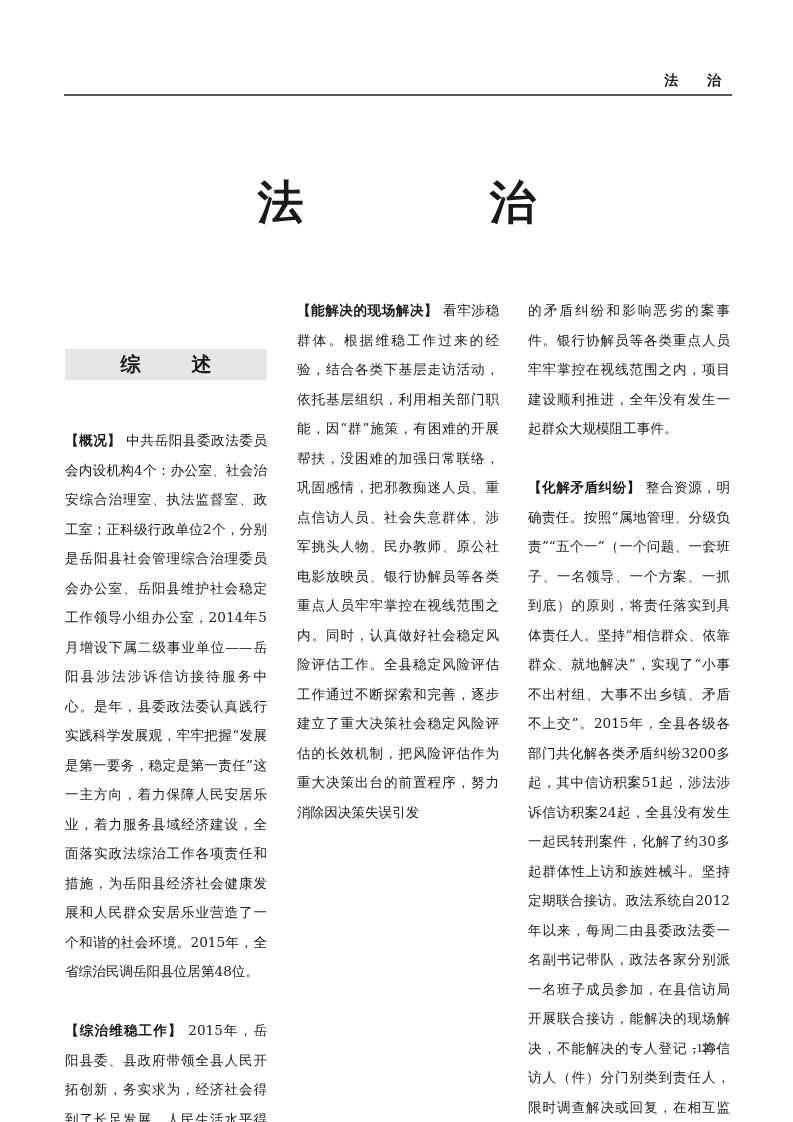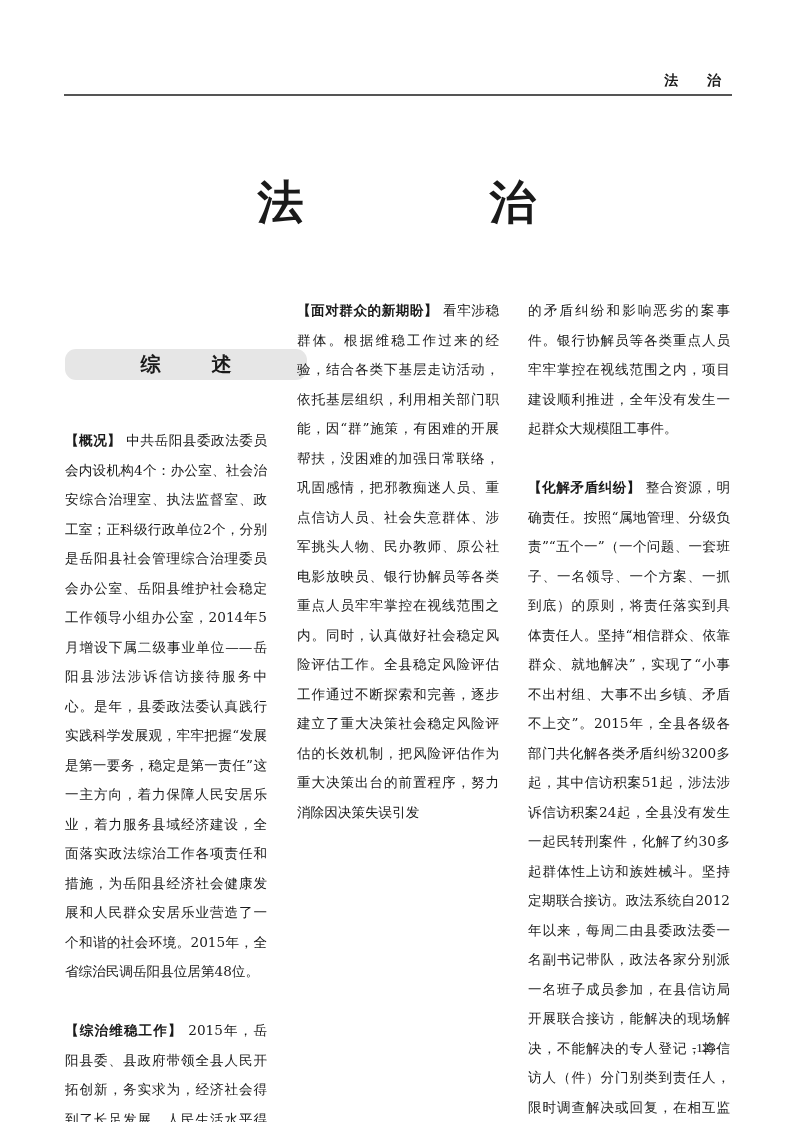--- a/index.html
+++ b/index.html
@@ -3,23 +3,23 @@
 <meta charset="utf-8">
 <style>
   html, body { margin: 0; padding: 0; background: #ffffff; }
   body { width: 793px; height: 1122px; position: relative; overflow: hidden;
          font-family: "DejaVu Serif", "Liberation Serif", serif; color: #1a1a1a; }
   .running-head { position: absolute; top: 72px; right: 60px; font-size: 14px; font-weight: bold;
                   letter-spacing: 12px; font-family: "DejaVu Sans", sans-serif; }
   .rule { position: absolute; top: 94px; left: 64px; width: 668px; height: 2px; background: #555; }
   .chapter-title { position: absolute; top: 172px; left: 0; width: 793px; text-align: center;
                    font-size: 46px; font-weight: bold; letter-spacing: 85px; text-indent: 85px; }
-  .section-bar { position: absolute; top: 349px; left: 65px; width: 242px; height: 31px;
+  .section-bar { position: absolute; top: 349px; left: 65px; width: 202px; height: 31px;
                  background: #e6e6e6; text-align: center; line-height: 31px; font-size: 20px;
-                 font-weight: bold; letter-spacing: 22px; text-indent: 22px; border-radius: 11px; }
+                 font-weight: bold; letter-spacing: 22px; text-indent: 22px; }
   .col { position: absolute; width: 202px; font-size: 13.6px; line-height: 29.5px;
          text-align: justify; text-justify: inter-character; }
   .col p { margin: 0; }
   .col p + p { margin-top: 29.5px; }
   .col1 { left: 65px; top: 426px; }
   .col2 { left: 297px; top: 296px; }
   .col3 { left: 528px; top: 296px; }
   .tag { font-weight: bold; font-family: Liberation Serif, serif; margin-top: 28px; }
   .page-num { position: absolute; top: 1040px; left: 692px; font-size: 13px;
               font-family: "Liberation Serif", serif; }
@@ -33,21 +33,21 @@
 <div class="chapter-title">法 治</div>
 
 <div class="section-bar">综 述</div>
 
 <div class="col col1">
   <p><span class="tag">【概况】</span><span> 中共岳阳县委政法委员会内设机构4个：办公室、社会治安综合治理室、执法监督室、政工室；正科级行政单位2个，分别是岳阳县社会管理综合治理委员会办公室、岳阳县维护社会稳定工作领导小组办公室，2014年5月增设下属二级事业单位——岳阳县涉法涉诉信访接待服务中心。是年，县委政法委认真践行实践科学发展观，牢牢把握“发展是第一要务，稳定是第一责任”这一主方向，着力保障人民安居乐业，着力服务县域经济建设，全面落实政法综治工作各项责任和措施，为岳阳县经济社会健康发展和人民群众安居乐业营造了一个和谐的社会环境。2015年，全省综治民调岳阳县位居第48位。</span></p>
   <p><span class="tag">【综治维稳工作】</span><span> 2015年，岳阳县委、县政府带领全县人民开拓创新，务实求为，经济社会得到了长足发展，人民生活水平得到大幅提高。在经济快速发展的同时，</span></p>
 </div>
 
 <div class="col col2">
-  <p><span class="tag">【面对群众的新期盼】</span><span> 看牢涉稳群体。根据维稳工作过来的经验，结合各类下基层走访活动，依托基层组织，利用相关部门职能，因“群”施策，有困难的开展帮扶，没困难的加强日常联络，巩固感情，把邪教痴迷人员、重点信访人员、社会失意群体、涉军挑头人物、民办教师、原公社电影放映员、银行协解员等各类重点人员牢牢掌控在视线范围之内。同时，认真做好社会稳定风险评估工作。全县稳定风险评估工作通过不断探索和完善，逐步建立了重大决策社会稳定风险评估的长效机制，把风险评估作为重大决策出台的前置程序，努力消除因决策失误引发</span></p>
+  <p><span class="tag">【能解决的现场解决】</span><span> 看牢涉稳群体。根据维稳工作过来的经验，结合各类下基层走访活动，依托基层组织，利用相关部门职能，因“群”施策，有困难的开展帮扶，没困难的加强日常联络，巩固感情，把邪教痴迷人员、重点信访人员、社会失意群体、涉军挑头人物、民办教师、原公社电影放映员、银行协解员等各类重点人员牢牢掌控在视线范围之内。同时，认真做好社会稳定风险评估工作。全县稳定风险评估工作通过不断探索和完善，逐步建立了重大决策社会稳定风险评估的长效机制，把风险评估作为重大决策出台的前置程序，努力消除因决策失误引发</span></p>
 </div>
 
 <div class="col col3">
   <p><span class="tag"></span><span>的矛盾纠纷和影响恶劣的案事件。银行协解员等各类重点人员牢牢掌控在视线范围之内，项目建设顺利推进，全年没有发生一起群众大规模阻工事件。</span></p>
   <p><span class="tag">【化解矛盾纠纷】</span><span> 整合资源，明确责任。按照“属地管理、分级负责”“五个一”（一个问题、一套班子、一名领导、一个方案、一抓到底）的原则，将责任落实到具体责任人。坚持“相信群众、依靠群众、就地解决”，实现了“小事不出村组、大事不出乡镇、矛盾不上交”。2015年，全县各级各部门共化解各类矛盾纠纷3200多起，其中信访积案51起，涉法涉诉信访积案24起，全县没有发生一起民转刑案件，化解了约30多起群体性上访和族姓械斗。坚持定期联合接访。政法系统自2012年以来，每周二由县委政法委一名副书记带队，政法各家分别派一名班子成员参加，在县信访局开展联合接访，能解决的现场解决，不能解决的专人登记，将信访人（件）分门别类到责任人，限时调查解决或回复，在相互监督的情况下，有效、及时的一次性划定责任。认真解决“老、大、难”问题。全年在涉法涉诉历史遗留问题上，逐个进</span></p>
 </div>
 
 <div class="page-num">-123-</div>
 
 </body></html>

